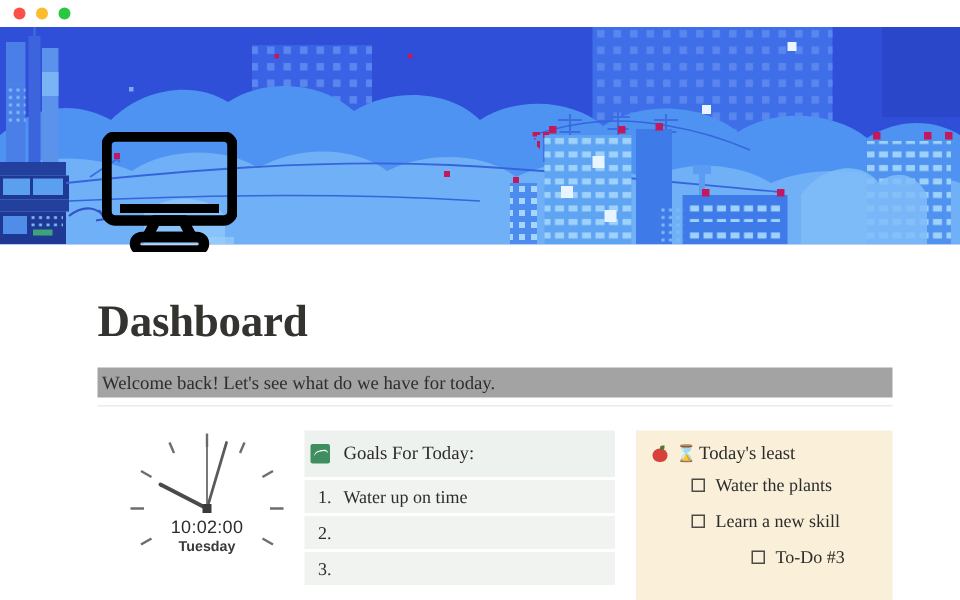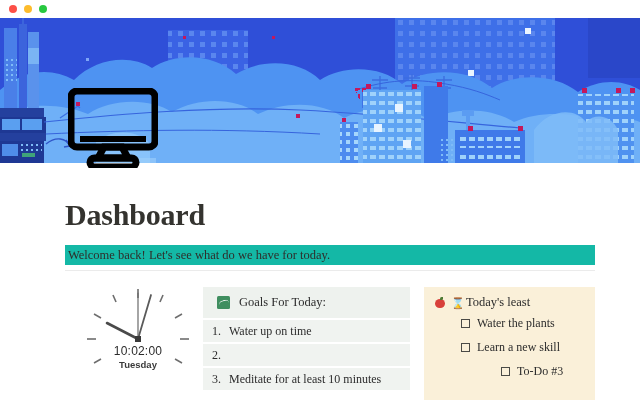--- a/index.html
+++ b/index.html
@@ -41,21 +41,21 @@
 
   .page-title {
     position: absolute; left: 65px; top: 37px;
     font-family: "Liberation Serif", serif;
     font-weight: bold; font-size: 30px; color: #34332f;
     letter-spacing: -0.2px; line-height: 1;
   }
 
   .welcome {
     position: absolute; left: 65px; top: 82px; width: 530px; height: 20px;
-    background: #14b8a6;
+    background: #a3a3a3;
     display: flex; align-items: center; padding-left: 3px;
     font-size: 12.5px; color: #2f2e2b;
   }
   .divider {
     position: absolute; left: 65px; top: 107px; width: 530px; height: 1px;
     background: #ebebeb;
   }
 
   
   .clock-card { position: absolute; left: 77px; top: 124px; width: 122px; height: 105px; }
@@ -69,21 +69,21 @@
   .clock-day {
     position: absolute; left: 0; top: 72px; width: 122px; text-align: center;
     font-family: "Liberation Sans", sans-serif;
     font-size: 9.5px; color: #3a3a3a; font-weight: bold;
   }
 
   
   .goals { position: absolute; left: 203px; top: 124px; width: 207px; }
   .goals-head {
     height: 31px; background: #eef2ee;
-    display: flex; align-items: center; padding-left: 14px; gap: 9px;
+    display: flex; align-items: center; padding-left: 4px; gap: 9px;
   }
   .goals-head .ttl { font-size: 12.5px; color: #2c2c2c; }
   .goal-row {
     height: 22px; background: #f0f3f0; margin-top: 2px;
     display: flex; align-items: center; padding-left: 9px;
     font-size: 12px; color: #2c2c2c; overflow: hidden;
   }
   .goal-row .num { width: 17px; flex: none; }
 
   
@@ -355,21 +355,20 @@
       </div>
       <div class="goal-row">
         <span class="num">1.</span>
         <span>Water up on time</span>
       </div>
       <div class="goal-row">
         <span class="num">2.</span>
       </div>
       <div class="goal-row">
         <span class="num">3.</span>
-        <span>Meditate for at least 10 minutes</span>
       </div>
     </div>
 
     <div class="tasks">
       <div class="tasks-head">
         <span class="ico-apple"></span>
         <span class="ico-hourglass">⌛</span>
         <span>Today's least</span>
       </div>
       <div class="task-row r2">

